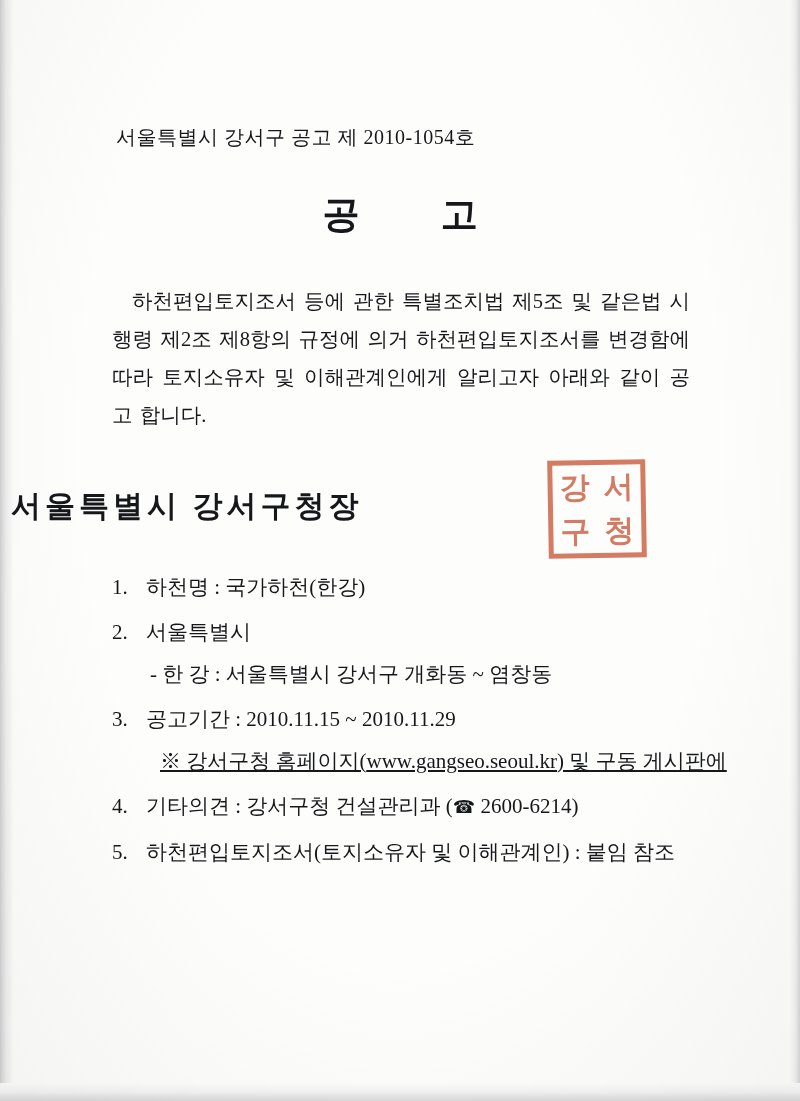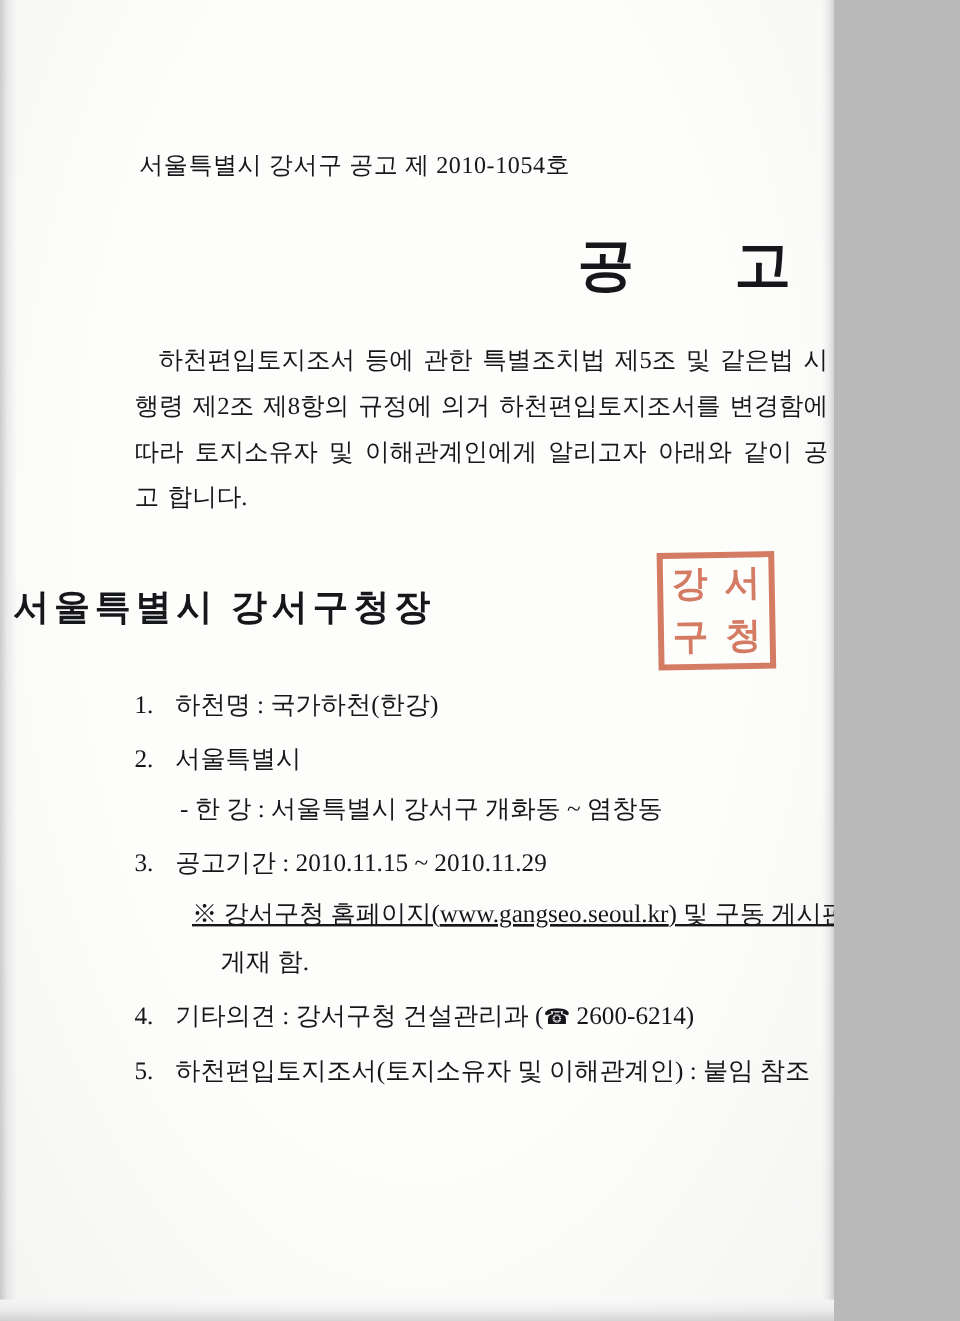--- a/index.html
+++ b/index.html
@@ -2,21 +2,21 @@
 <html><head>
 <meta charset="utf-8">
 <style>
   html, body {
     margin: 0;
     padding: 0;
     background: #b9b9b9;
   }
   .page {
     position: relative;
-    width: 695px;
+    width: 800px;
     height: 1101px;
     background: #fdfdfc;
     overflow: hidden;
     font-family: "Liberation Serif", "DejaVu Serif", serif;
     color: #16171b;
   }
   
   .scan-edge-left {
     position: absolute;
     left: 0; top: 0;
@@ -51,22 +51,22 @@
     top: 124px;
     font-size: 20px;
     letter-spacing: 0.5px;
     white-space: nowrap;
   }
 
   .doc-title {
     position: absolute;
     left: 0; right: 0;
     top: 190px;
-    text-align: right;
-    font-size: 47px;
+    text-align: center;
+    font-size: 37px;
     font-weight: bold;
     letter-spacing: 36px;
     text-indent: 36px;
   }
 
   .body-para {
     position: absolute;
     left: 112px;
     top: 282px;
     width: 578px;
@@ -199,21 +199,20 @@
     </div>
 
     <div class="item">
       <span class="num">2.</span><span>서울특별시</span>
       <div class="sub">- 한 강 : 서울특별시 강서구 개화동 ~ 염창동</div>
     </div>
 
     <div class="item">
       <span class="num">3.</span><span>공고기간</span><span> : </span><span>2010.11.15 ~ 2010.11.29</span>
       <div class="note"><span>※ 강서구청 홈페이지(</span><span class="url">www.gangseo.seoul.kr</span><span>) 및 구동 게시판에</span></div>
-      <div class="note-cont">게재 함.</div>
     </div>
 
     <div class="item">
       <span class="num">4.</span><span>기타의견</span><span> : </span><span>강서구청 건설관리과 (</span><span class="phone-icon">☎</span><span> 2600-6214)</span>
     </div>
 
     <div class="item">
       <span class="num">5.</span><span>하천편입토지조서(토지소유자 및 이해관계인)</span><span> : </span><span>붙임 참조</span>
     </div>
 

